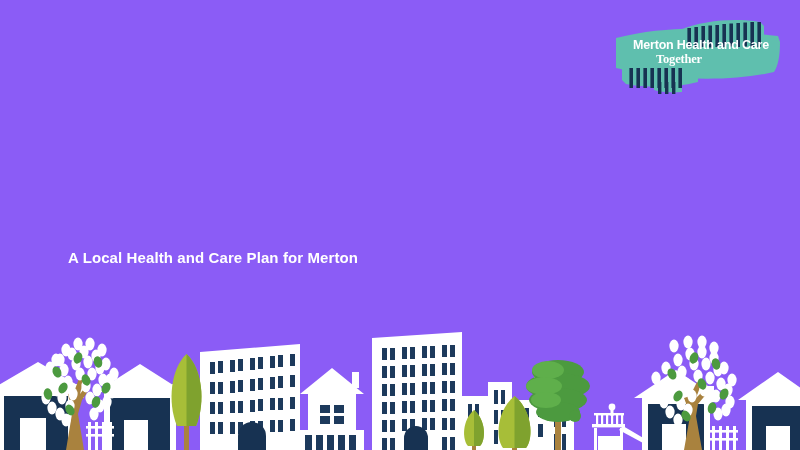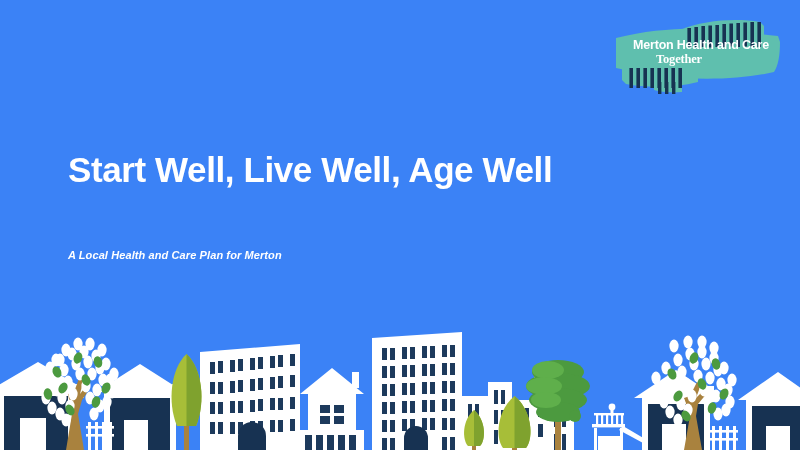--- a/index.html
+++ b/index.html
@@ -5,21 +5,21 @@
 <style>
   html,body{margin:0;padding:0;}
   body{
     width:800px;height:450px;overflow:hidden;
     background:#173252;
     font-family:"Liberation Sans", sans-serif;
     position:relative;
   }
   .slide{
     position:absolute;inset:0;width:800px;height:450px;
-    background:#3b82f6;overflow:hidden;
+    background:#8b5cf6;overflow:hidden;
   }
 
   
   .logo{
     position:absolute;left:608px;top:8px;width:186px;height:88px;
   }
   .logo svg{display:block;width:186px;height:88px;}
   .logo-text{
     position:absolute;left:0;top:0;width:186px;height:88px;
     display:flex;flex-direction:column;align-items:center;justify-content:center;
@@ -33,21 +33,21 @@
 
   
   .title{
     position:absolute;left:68px;top:126px;width:680px;
     color:#ffffff;font-weight:bold;font-size:35px;line-height:42px;
     letter-spacing:-0.4px;
   }
   .title .l2{display:block;}
   .sub1{
     position:absolute;left:68px;top:249px;
-    color:#ffffff;font-weight:bold;font-size:11px;letter-spacing:0.1px;font-style:italic;
+    color:#ffffff;font-weight:bold;font-size:15px;letter-spacing:0.1px;
   }
   .sub2{
     position:absolute;left:68px;top:288px;
     color:#ffffff;font-weight:bold;font-size:14.5px;letter-spacing:0.1px;
   }
 
   
   .skyline{
     position:absolute;left:0;bottom:0;width:800px;height:140px;
   }
@@ -129,21 +129,20 @@
         <rect x="64" y="74" width="3.4" height="12"></rect>
       </g>
     </svg>
     <div class="logo-text">
       <span>Merton Health and Care</span>
       <span class="logo-line2">Together</span>
     </div>
   </div>
 
   <h1 class="title">
-    <span class="l2">Start Well, Live Well, Age Well</span>
   </h1>
 
   <div class="sub1">A Local Health and Care Plan for Merton</div>
 
   <div class="skyline">
     <svg viewBox="0 0 800 140" xmlns="http://www.w3.org/2000/svg">
       <defs>
         <g id="win3">
             <rect width="4" height="9" fill="#1D3A5C"></rect>
           </g>

